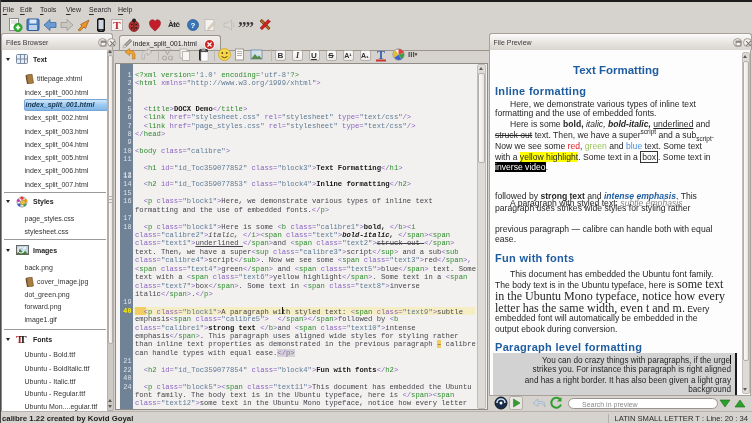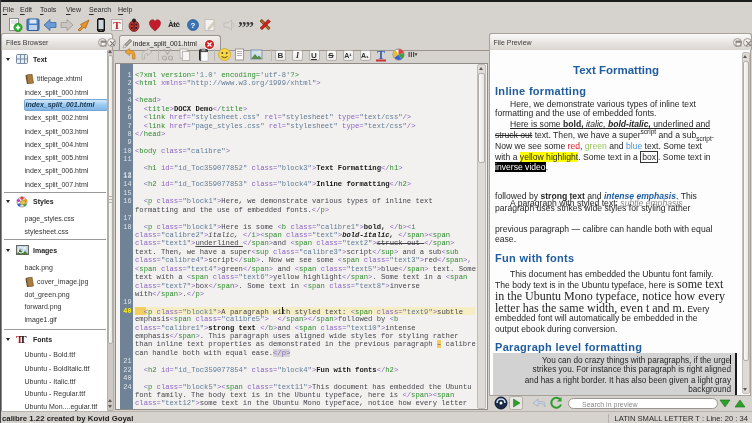--- a/index.html
+++ b/index.html
@@ -327,21 +327,20 @@
 <div id="editor">
   <div style="position:absolute;left:0;top:0;width:4px;height:347px;background:#f7f6f5"></div>
   <div id="gutter"></div>
   <div id="codearea">
 <div class="gnum" style="top:7.00px">1</div>
 <div class="crow" style="top:7.00px"><span class="cg">&lt;?xml version=</span><span class="cv">'1.0'</span><span class="cg"> encoding=</span><span class="cv">'utf-8'</span><span class="cg">?&gt;</span></div>
 <div class="gnum" style="top:15.42px">2</div>
 <div class="crow" style="top:15.42px"><span class="cp">&lt;</span><span class="ct">html</span><span class="cp"> xmlns=</span><span class="cv">"http://www.w3.org/1999/xhtml"</span><span class="cp">&gt;</span></div>
 <div class="gnum" style="top:23.84px">3</div>
 <div class="gnum" style="top:32.26px">4</div>
-<div class="crow" style="top:32.26px"><span class="cp">&lt;</span><span class="ct">head</span><span class="cp">&gt;</span></div>
 <div class="gnum" style="top:40.68px">5</div>
 <div class="crow" style="top:40.68px"><span class="cn">  </span><span class="cp">&lt;</span><span class="ct">title</span><span class="cp">&gt;</span><span class="cb">DOCX Demo</span><span class="cp">&lt;/</span><span class="ct">title</span><span class="cp">&gt;</span></div>
 <div class="gnum" style="top:49.10px">6</div>
 <div class="crow" style="top:49.10px"><span class="cn">  </span><span class="cp">&lt;</span><span class="ct">link</span><span class="cp"> href=</span><span class="cv">"stylesheet.css"</span><span class="cp"> rel=</span><span class="cv">"stylesheet"</span><span class="cp"> type=</span><span class="cv">"text/css"</span><span class="cp">/&gt;</span></div>
 <div class="gnum" style="top:57.52px">7</div>
 <div class="crow" style="top:57.52px"><span class="cn">  </span><span class="cp">&lt;</span><span class="ct">link</span><span class="cp"> href=</span><span class="cv">"page_styles.css"</span><span class="cp"> rel=</span><span class="cv">"stylesheet"</span><span class="cp"> type=</span><span class="cv">"text/css"</span><span class="cp">/&gt;</span></div>
 <div class="gnum" style="top:65.94px">8</div>
 <div class="crow" style="top:65.94px"><span class="cp">&lt;/</span><span class="ct">head</span><span class="cp">&gt;</span></div>
 <div class="gnum" style="top:74.36px">9</div>
 <div class="gnum" style="top:82.78px">10</div>
@@ -359,31 +358,31 @@
 <div class="gnum" style="top:150.14px">17</div>
 <div class="gnum" style="top:158.56px">18</div>
 <div class="crow" style="top:158.56px"><span class="cn">  </span><span class="cp">&lt;</span><span class="ct">p</span><span class="cp"> class=</span><span class="cv">"block1"</span><span class="cp">&gt;</span><span class="cn">Here is some </span><span class="cp">&lt;</span><span class="ct">b</span><span class="cp"> class=</span><span class="cv">"calibre1"</span><span class="cp">&gt;</span><span class="cb">bold, </span><span class="cp">&lt;/</span><span class="ct">b</span><span class="cp">&gt;&lt;</span><span class="ct">i</span></div>
 <div class="crow" style="top:166.98px"><span class="cp">class=</span><span class="cv">"calibre2"</span><span class="cp">&gt;</span><span class="ci">italic, </span><span class="cp">&lt;/</span><span class="ct">i</span><span class="cp">&gt;&lt;</span><span class="ct">span</span><span class="cp"> class=</span><span class="cv">"text"</span><span class="cp">&gt;</span><span class="cbi">bold-italic, </span><span class="cp">&lt;/</span><span class="ct">span</span><span class="cp">&gt;&lt;</span><span class="ct">span</span></div>
 <div class="crow" style="top:175.40px"><span class="cp">class=</span><span class="cv">"text1"</span><span class="cp">&gt;</span><span class="cu">underlined </span><span class="cp">&lt;/</span><span class="ct">span</span><span class="cp">&gt;</span><span class="cn">and </span><span class="cp">&lt;</span><span class="ct">span</span><span class="cp"> class=</span><span class="cv">"text2"</span><span class="cp">&gt;</span><span class="cs">struck out </span><span class="cp">&lt;/</span><span class="ct">span</span><span class="cp">&gt;</span></div>
 <div class="crow" style="top:183.82px"><span class="cn">text. Then, we have a super</span><span class="cp">&lt;</span><span class="ct">sup</span><span class="cp"> class=</span><span class="cv">"calibre3"</span><span class="cp">&gt;</span><span class="cn">script</span><span class="cp">&lt;/</span><span class="ct">sup</span><span class="cp">&gt;</span><span class="cn"> and a sub</span><span class="cp">&lt;</span><span class="ct">sub</span></div>
 <div class="crow" style="top:192.24px"><span class="cp">class=</span><span class="cv">"calibre4"</span><span class="cp">&gt;</span><span class="cn">script</span><span class="cp">&lt;/</span><span class="ct">sub</span><span class="cp">&gt;</span><span class="cn">. Now we see some </span><span class="cp">&lt;</span><span class="ct">span</span><span class="cp"> class=</span><span class="cv">"text3"</span><span class="cp">&gt;</span><span class="cn">red</span><span class="cp">&lt;/</span><span class="ct">span</span><span class="cp">&gt;,</span></div>
 <div class="crow" style="top:200.66px"><span class="cp">&lt;</span><span class="ct">span</span><span class="cp"> class=</span><span class="cv">"text4"</span><span class="cp">&gt;</span><span class="cn">green</span><span class="cp">&lt;/</span><span class="ct">span</span><span class="cp">&gt;</span><span class="cn"> and </span><span class="cp">&lt;</span><span class="ct">span</span><span class="cp"> class=</span><span class="cv">"text5"</span><span class="cp">&gt;</span><span class="cn">blue</span><span class="cp">&lt;/</span><span class="ct">span</span><span class="cp">&gt;</span><span class="cn"> text. Some</span></div>
 <div class="crow" style="top:209.08px"><span class="cn">text with a </span><span class="cp">&lt;</span><span class="ct">span</span><span class="cp"> class=</span><span class="cv">"text6"</span><span class="cp">&gt;</span><span class="cn">yellow highlight</span><span class="cp">&lt;/</span><span class="ct">span</span><span class="cp">&gt;</span><span class="cn">. Some text in a </span><span class="cp">&lt;</span><span class="ct">span</span></div>
 <div class="crow" style="top:217.50px"><span class="cp">class=</span><span class="cv">"text7"</span><span class="cp">&gt;</span><span class="cn">box</span><span class="cp">&lt;/</span><span class="ct">span</span><span class="cp">&gt;</span><span class="cn">. Some text in </span><span class="cp">&lt;</span><span class="ct">span</span><span class="cp"> class=</span><span class="cv">"text8"</span><span class="cp">&gt;</span><span class="cn">inverse</span></div>
-<div class="crow" style="top:225.92px"><span class="cn">with</span><span class="cp">&lt;/</span><span class="ct">span</span><span class="cp">&gt;</span><span class="cn">.</span><span class="cp">&lt;/</span><span class="ct">p</span><span class="cp">&gt;</span></div>
+<div class="crow" style="top:225.92px"><span class="cn">italic</span><span class="cp">&lt;/</span><span class="ct">span</span><span class="cp">&gt;</span><span class="cn">.</span><span class="cp">&lt;/</span><span class="ct">p</span><span class="cp">&gt;</span></div>
 <div class="gnum" style="top:234.34px">19</div>
 <div class="gnum curnum" style="top:242.76px">40</div>
 <div class="rowhl" style="top:242.76px"></div>
 <div class="leadws" style="top:242.76px"></div>
 <div class="crow" style="top:242.76px"><span class="cn">  </span><span class="cp">&lt;</span><span class="ct">p</span><span class="cp"> class=</span><span class="cv">"block1"</span><span class="cp">&gt;</span><span class="cn">A paragraph wi</span><span class="caret"></span><span class="cn">th styled text: </span><span class="cp">&lt;</span><span class="ct">span</span><span class="cp"> class=</span><span class="cv">"text9"</span><span class="cp">&gt;</span><span class="cn">subtle</span></div>
 <div class="crow" style="top:251.18px"><span class="cn">emphasis</span><span class="cp">&lt;</span><span class="ct">span</span><span class="cp"> class=</span><span class="cv">"calibre5"</span><span class="cp">&gt;</span><span class="cn">  </span><span class="cp">&lt;/</span><span class="ct">span</span><span class="cp">&gt;&lt;/</span><span class="ct">span</span><span class="cp">&gt;</span><span class="cn">followed by </span><span class="cp">&lt;</span><span class="ct">b</span></div>
 <div class="crow" style="top:259.60px"><span class="cp">class=</span><span class="cv">"calibre1"</span><span class="cp">&gt;</span><span class="cb">strong text </span><span class="cp">&lt;/</span><span class="ct">b</span><span class="cp">&gt;</span><span class="cn">and </span><span class="cp">&lt;</span><span class="ct">span</span><span class="cp"> class=</span><span class="cv">"text10"</span><span class="cp">&gt;</span><span class="cn">intense</span></div>
 <div class="crow" style="top:268.02px"><span class="cn">emphasis</span><span class="cp">&lt;/</span><span class="ct">span</span><span class="cp">&gt;</span><span class="cn">. This paragraph uses aligned wide styles for styling rather</span></div>
 <div class="crow" style="top:276.44px"><span class="cn">than inline text properties as demonstrated in the previous paragraph </span><span class="cdash">–</span><span class="cn"> calibre</span></div>
-<div class="crow" style="top:284.86px"><span class="cn">can handle both with equal ease.</span><span class="cmt">&lt;/p&gt;</span></div>
+<div class="crow" style="top:284.86px"><span class="cn">can handle types with equal ease.</span><span class="cmt">&lt;/p&gt;</span></div>
 <div class="gnum" style="top:293.28px">21</div>
 <div class="gnum" style="top:301.70px">22</div>
 <div class="crow" style="top:301.70px"><span class="cn">  </span><span class="cp">&lt;</span><span class="ct">h2</span><span class="cp"> id=</span><span class="cv">"id_Toc359077854"</span><span class="cp"> class=</span><span class="cv">"block4"</span><span class="cp">&gt;</span><span class="cb">Fun with fonts</span><span class="cp">&lt;/</span><span class="ct">h2</span><span class="cp">&gt;</span></div>
 <div class="gnum" style="top:310.12px">40</div>
 <div class="gnum" style="top:318.54px">24</div>
 <div class="crow" style="top:318.54px"><span class="cn">  </span><span class="cp">&lt;</span><span class="ct">p</span><span class="cp"> class=</span><span class="cv">"block5"</span><span class="cp">&gt;&lt;</span><span class="ct">span</span><span class="cp"> class=</span><span class="cv">"text11"</span><span class="cp">&gt;</span><span class="cn">This document has embedded the Ubuntu</span></div>
 <div class="crow" style="top:326.96px"><span class="cn">font family. The body text is in the Ubuntu typeface, here is </span><span class="cp">&lt;/</span><span class="ct">span</span><span class="cp">&gt;&lt;</span><span class="ct">span</span></div>
 <div class="crow" style="top:335.38px"><span class="cp">class=</span><span class="cv">"text12"</span><span class="cp">&gt;</span><span class="cn">some text in the Ubuntu Mono typeface, notice how every letter</span></div>
   </div>
 </div>
@@ -405,21 +404,21 @@
         <path d="M1.2 1.2 L5.8 5.8 M5.8 1.2 L1.2 5.8" stroke="#7a756f" stroke-width="1.1"></path>
       </svg>
     </div>
 </div>
 <div id="pvwhite"></div>
 <div id="pvclip">
 <div class="pvh1" style="top:14px">Text Formatting</div>
 <div class="pvh2" style="top:34.5px">Inline formatting</div>
 <div class="pvl" style="top:48.7px;padding-left:15px;">Here, we demonstrate various types of inline text</div>
 <div class="pvl" style="top:58.3px;">formatting and the use of embedded fonts.</div>
-<div class="pvl" style="top:69.3px;padding-left:15px;text-decoration:underline;">Here is some <b>bold,</b> <i>italic,</i> <b><i>bold-italic,</i></b> <span class="un">underlined</span> and</div>
+<div class="pvl" style="top:69.3px;padding-left:15px;">Here is some <b>bold,</b> <i>italic,</i> <b><i>bold-italic,</i></b> <span class="un">underlined</span> and</div>
 <div class="pvl" style="top:79.7px;"><span class="st">struck out</span> text. Then, we have a super<sup>script</sup> and a sub<sub>script</sub>.</div>
 <div class="pvl" style="top:90.5px;">Now we see some <span class="red">red</span>, <span class="grn">green</span> and <span class="blu">blue</span> text. Some text</div>
 <div class="pvl" style="top:101.5px;">with a <span class="yhl">yellow highlight</span>. Some text in a <span class="box">box</span>. Some text in</div>
 <div class="pvl" style="top:112.3px;"><span class="inv">inverse video</span>.</div>
 <div class="pvl" style="top:148px;padding-left:15px;">A paragraph with styled text: <span class="sub1">subtle emphasis</span></div>
 <div class="pvl" style="top:141.4px;">followed by <b>strong text</b> and <b><i><span class="ie">intense emphasis</span></i></b>. This</div>
 <div class="pvl" style="top:153.0px;">paragraph uses strikes wide styles for styling rather</div>
 <div class="pvl" style="top:174.3px;">previous paragraph — calibre can handle both with equal</div>
 <div class="pvl" style="top:184.4px;">ease.</div>
 <div class="pvh2" style="top:202px">Fun with fonts</div>

